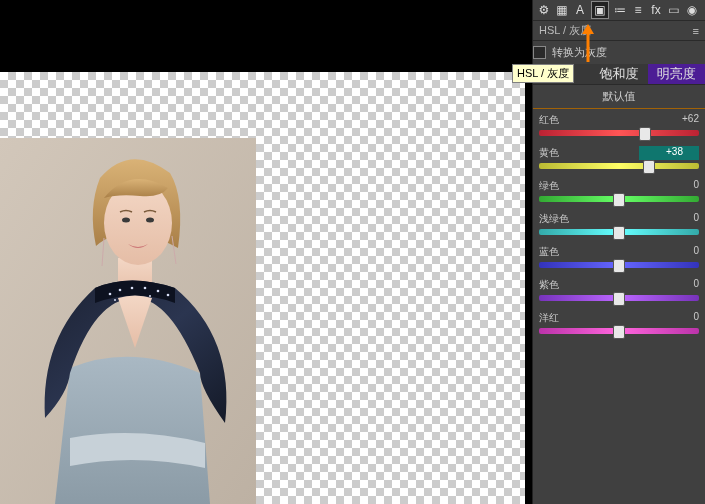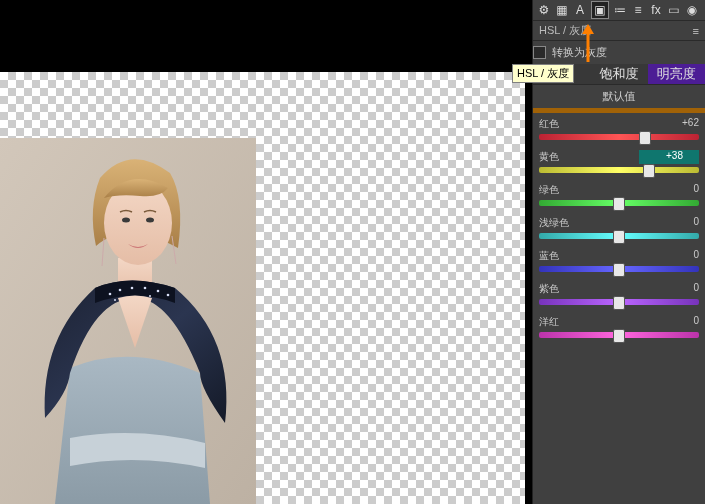--- a/index.html
+++ b/index.html
@@ -21,21 +21,21 @@
   .tool-ico{width:14px;height:14px;display:flex;align-items:center;justify-content:center;color:#ddd;font-size:12px;line-height:1}
   .tool-ico.sel{background:#222;border:1px solid #888;width:16px;height:16px;position:relative}
   .arrow{position:absolute;left:578px;top:24px;z-index:15;pointer-events:none}
   .panel-title{padding:2px 6px;font-size:11px;color:#bbb;border-bottom:1px solid #2a2a2a;display:flex;align-items:center;justify-content:space-between}
   .panel-title .menu{color:#ccc}
   .chk-row{padding:4px 0;display:flex;align-items:center;gap:6px;color:#ccc}
   .chk{width:11px;height:11px;border:1px solid #888;background:#2a2a2a;display:inline-block}
   .tabs{display:flex;height:20px;border-bottom:1px solid #2a2a2a}
   .tab{flex:1;display:flex;align-items:center;justify-content:center;font-size:13px;color:#e0e0e0;cursor:pointer;background:#383838}
   .tab.active{background:#4c1d95}
-  .defaults{text-align:center;padding:4px 0;color:#ccc;font-size:11px;border-bottom:5px solid #a16207}
+  .defaults{text-align:center;padding:4px 0;color:#ccc;font-size:11px;border-bottom:1px solid #a16207}
   .sliders{padding:4px 6px 0 6px}
   .srow{margin-bottom:10px}
   .srow .lbl{display:flex;justify-content:space-between;font-size:10px;color:#ccc;margin-bottom:3px}
   .val{min-width:28px;text-align:right}
   .val.hl{background:#0f766e;color:#fff;padding:0 16px}
   .track{position:relative;height:6px;border-radius:2px}
   .thumb{position:absolute;top:-3px;width:10px;height:12px;background:#e8e8e8;border:1px solid #555;border-radius:2px;transform:translateX(-50%)}
   .t-red{background:linear-gradient(90deg,#b23,#f55,#b23)}
   .t-orange{background:linear-gradient(90deg,#b63,#fa6,#b63)}
   .t-yellow{background:linear-gradient(90deg,#bb3,#ff6,#bb3)}

